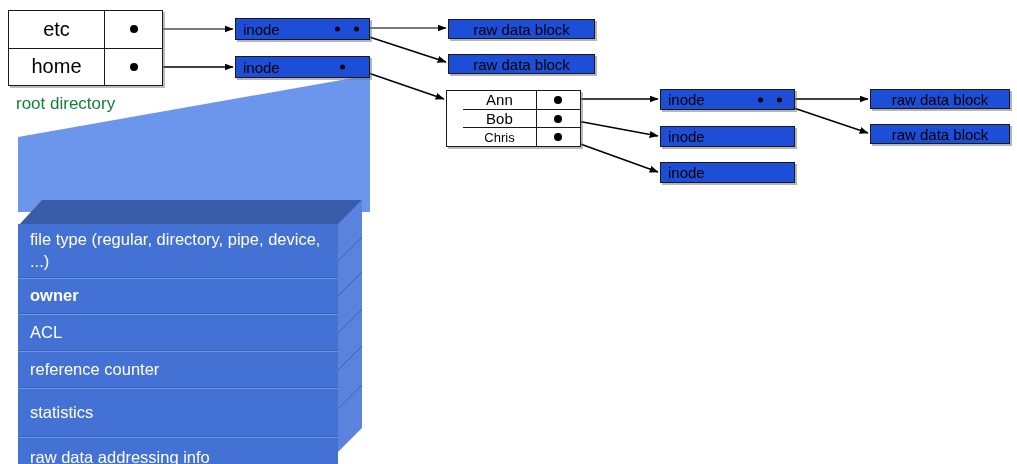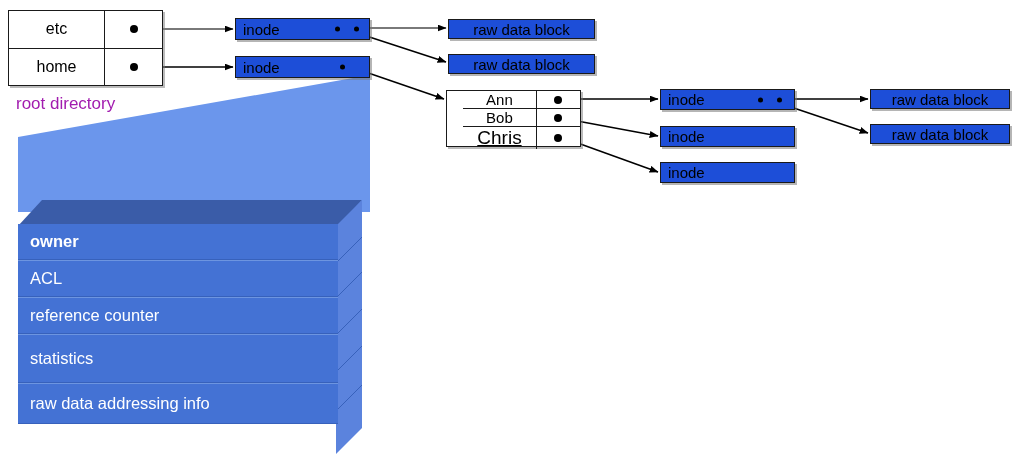--- a/index.html
+++ b/index.html
@@ -71,21 +71,21 @@
     box-sizing: border-box;
     border-bottom: 1.4px solid #1a1a1a;
   }
   .dirrow:last-child { border-bottom: none; }
   .dirname {
     display: flex;
     align-items: center;
     justify-content: center;
     box-sizing: border-box;
     border-right: 1.4px solid #1a1a1a;
-    font-size: 16px;
+    font-size: 20px;
     color: #000;
   }
   .dirptr {
     position: relative;
     display: flex;
     align-items: center;
     justify-content: center;
     box-sizing: border-box;
   }
   .dot {
@@ -104,21 +104,21 @@
     position: absolute;
     display: flex;
     align-items: center;
     gap: 14px;
   }
 
   
   .caption {
     position: absolute;
     font-size: 17px;
-    color: #a21caf;
+    color: #15803d;
     white-space: nowrap;
     z-index: 4;
   }
 
   
   #blue-block {
     position: absolute;
     left: 18px;
     top: 200px;
     width: 344px;
@@ -177,20 +177,23 @@
     <svg class="blk-top" viewBox="0 0 344 26" preserveAspectRatio="none">
       <polygon points="0,26 24,0 344,0 320,26" fill="#3a5ca8"></polygon>
     </svg>
 
     <svg class="blk-side" viewBox="0 0 26 254" preserveAspectRatio="none">
       <polygon points="0,26 26,0 26,228 0,254" fill="#5b83dd"></polygon>
       <path d="M0,63 L26,37 M0,98 L26,72 M0,135 L26,109 M0,172 L26,146 M0,211 L26,185" stroke="#3761bb" stroke-width="1" fill="none"></path>
     </svg>
 
     <div class="blk-face">
+      <div class="blk-row" style="height:54px;">
+        <span>file type (regular, directory, pipe, device, ...)</span>
+      </div>
       <div class="blk-row" style="height:36px;font-weight:bold;">
         <span>owner</span>
       </div>
       <div class="blk-row" style="height:37px;">
         <span>ACL</span>
       </div>
       <div class="blk-row" style="height:37px;">
         <span>reference counter</span>
       </div>
       <div class="blk-row" style="height:49px;">
@@ -276,21 +279,21 @@
         <span class="dot"></span>
       </div>
     </div>
     <div class="dirrow">
       <div class="dirname" style="width:84px; font-size:15px;">Bob</div>
       <div class="dirptr" style="width:49px;">
         <span class="dot"></span>
       </div>
     </div>
     <div class="dirrow">
-      <div class="dirname" style="width:84px; font-size:19px;text-decoration:underline;">Chris</div>
+      <div class="dirname" style="width:84px; font-size:13px;">Chris</div>
       <div class="dirptr" style="width:49px;">
         <span class="dot"></span>
       </div>
     </div>
   </div>
 
   <div class="box" id="inode-ann" style="left:660px; top:89px; width:135px; height:21px;">
     <div class="cell label-left">inode</div>
     <div class="inode-dots" style="right:12px; top:50%; transform:translateY(-50%);">
       <span class="dot-sm"></span>

